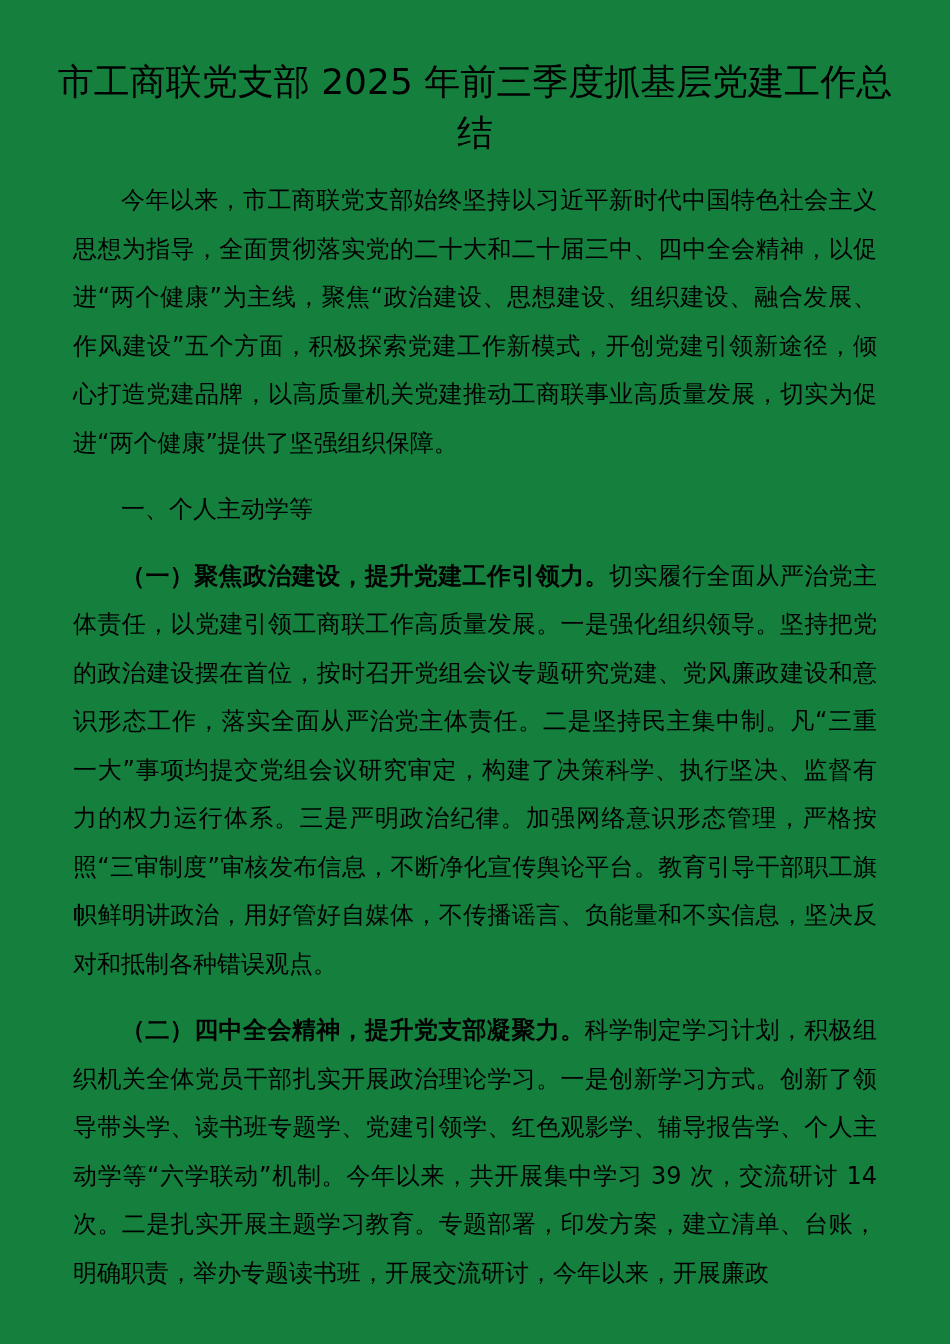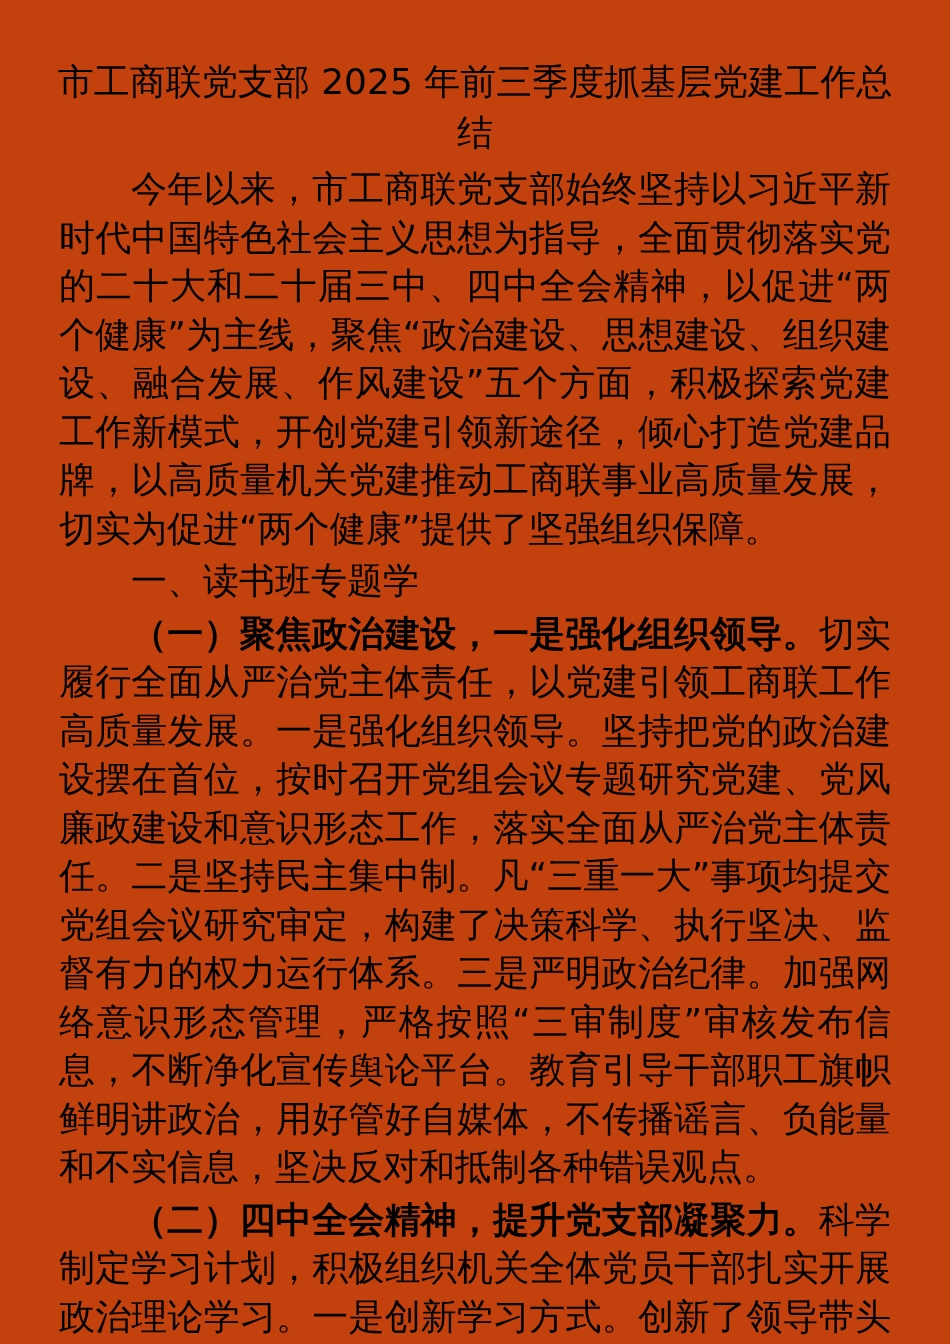--- a/index.html
+++ b/index.html
@@ -10,51 +10,51 @@
   body {
     width: 950px;
     height: 1344px;
     overflow: hidden;
   }
   .page {
     box-sizing: border-box;
     width: 950px;
     height: 1344px;
     padding: 56px 55px 0 55px;
-    background: #c2410c;
+    background: #15803d;
     color: #000000;
     font-family: "DejaVu Sans", "Liberation Sans", sans-serif;
   }
   .doc-title {
     font-size: 36px;
     font-weight: 400;
     line-height: 51px;
     text-align: center;
     margin: 0 0 7px 0;
     word-break: break-all;
     overflow-wrap: anywhere;
   }
   .para {
-    font-size: 36px;
+    font-size: 24px;
     line-height: 48.5px;
     text-align: justify;
     text-justify: inter-character;
     text-indent: 2em;
-    margin: 4px;
+    margin: 18px;
     word-break: break-all;
     overflow-wrap: anywhere;
   }
   .para .bold {
     font-weight: 700;
   }
 </style>
 </head>
 <body style="background: rgb(255, 255, 255);">
 
 <div class="page" style="color: rgb(0, 0, 0);">
   <h1 class="doc-title">市工商联党支部 2025 年前三季度抓基层党建工作总结</h1>
   <div id="doc-body">
       <p class="para"><span>今年以来，市工商联党支部始终坚持以习近平新时代中国特色社会主义思想为指导，全面贯彻落实党的二十大和二十届三中、四中全会精神，以促进“两个健康”为主线，聚焦“政治建设、思想建设、组织建设、融合发展、作风建设”五个方面，积极探索党建工作新模式，开创党建引领新途径，倾心打造党建品牌，以高质量机关党建推动工商联事业高质量发展，切实为促进“两个健康”提供了坚强组织保障。</span></p>
-      <p class="para"><span>一、读书班专题学</span></p>
-      <p class="para"><span class="bold">（一）聚焦政治建设，一是强化组织领导。</span><span>切实履行全面从严治党主体责任，以党建引领工商联工作高质量发展。一是强化组织领导。坚持把党的政治建设摆在首位，按时召开党组会议专题研究党建、党风廉政建设和意识形态工作，落实全面从严治党主体责任。二是坚持民主集中制。凡“三重一大”事项均提交党组会议研究审定，构建了决策科学、执行坚决、监督有力的权力运行体系。三是严明政治纪律。加强网络意识形态管理，严格按照“三审制度”审核发布信息，不断净化宣传舆论平台。教育引导干部职工旗帜鲜明讲政治，用好管好自媒体，不传播谣言、负能量和不实信息，坚决反对和抵制各种错误观点。</span></p>
+      <p class="para"><span>一、个人主动学等</span></p>
+      <p class="para"><span class="bold">（一）聚焦政治建设，提升党建工作引领力。</span><span>切实履行全面从严治党主体责任，以党建引领工商联工作高质量发展。一是强化组织领导。坚持把党的政治建设摆在首位，按时召开党组会议专题研究党建、党风廉政建设和意识形态工作，落实全面从严治党主体责任。二是坚持民主集中制。凡“三重一大”事项均提交党组会议研究审定，构建了决策科学、执行坚决、监督有力的权力运行体系。三是严明政治纪律。加强网络意识形态管理，严格按照“三审制度”审核发布信息，不断净化宣传舆论平台。教育引导干部职工旗帜鲜明讲政治，用好管好自媒体，不传播谣言、负能量和不实信息，坚决反对和抵制各种错误观点。</span></p>
       <p class="para"><span class="bold">（二）四中全会精神，提升党支部凝聚力。</span><span>科学制定学习计划，积极组织机关全体党员干部扎实开展政治理论学习。一是创新学习方式。创新了领导带头学、读书班专题学、党建引领学、红色观影学、辅导报告学、个人主动学等“六学联动”机制。今年以来，共开展集中学习 39 次，交流研讨 14 次。二是扎实开展主题学习教育。专题部署，印发方案，建立清单、台账，明确职责，举办专题读书班，开展交流研讨，今年以来，开展廉政</span></p>
     </div>
 </div>
 
 </body></html>

